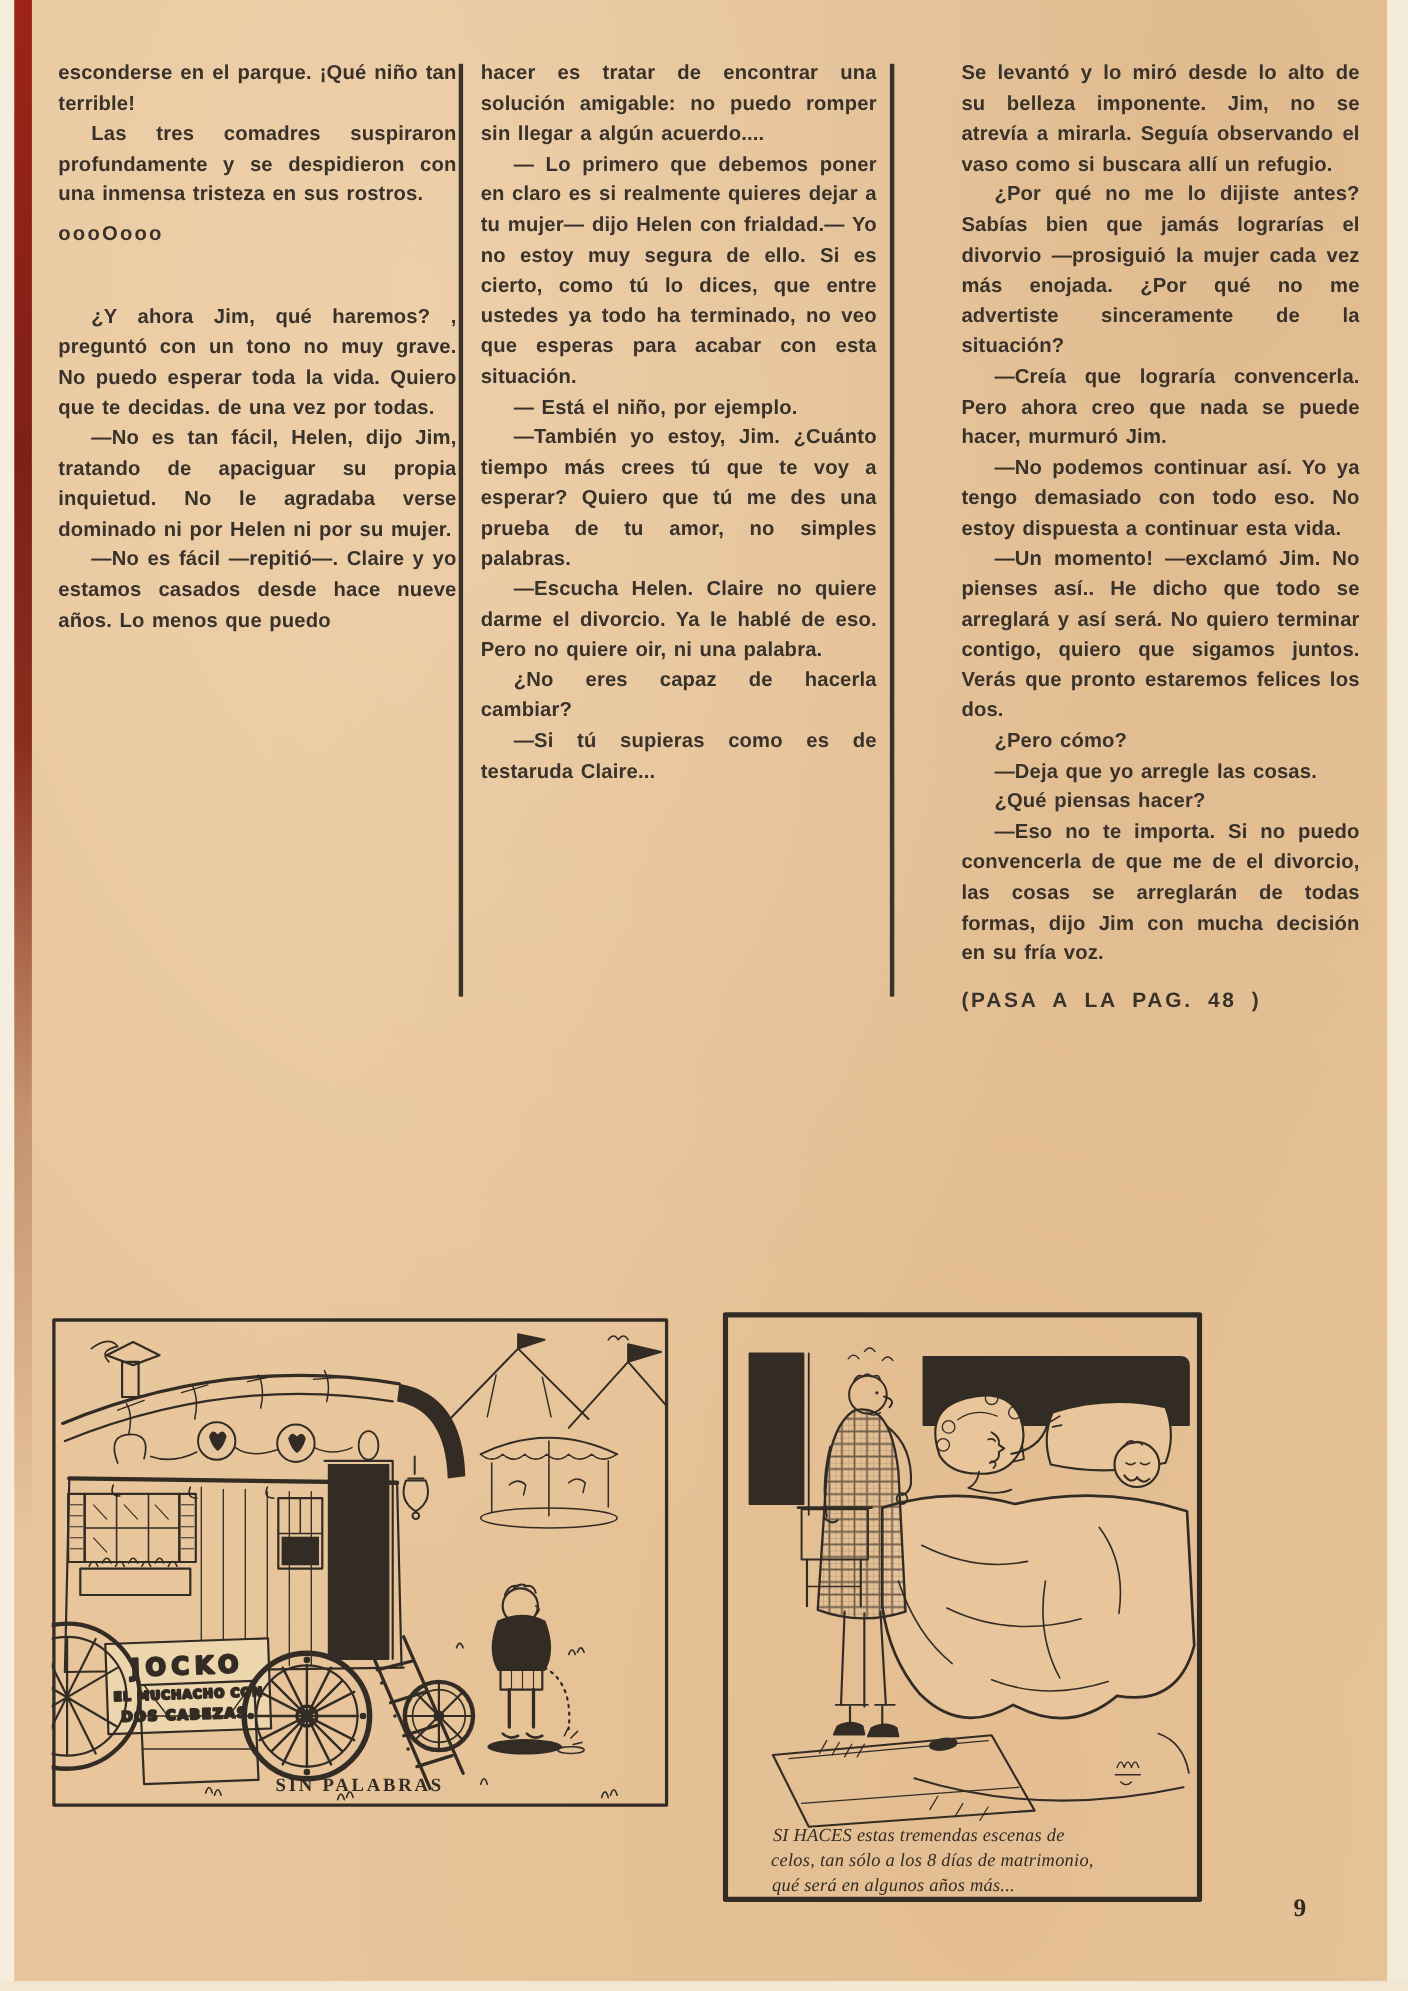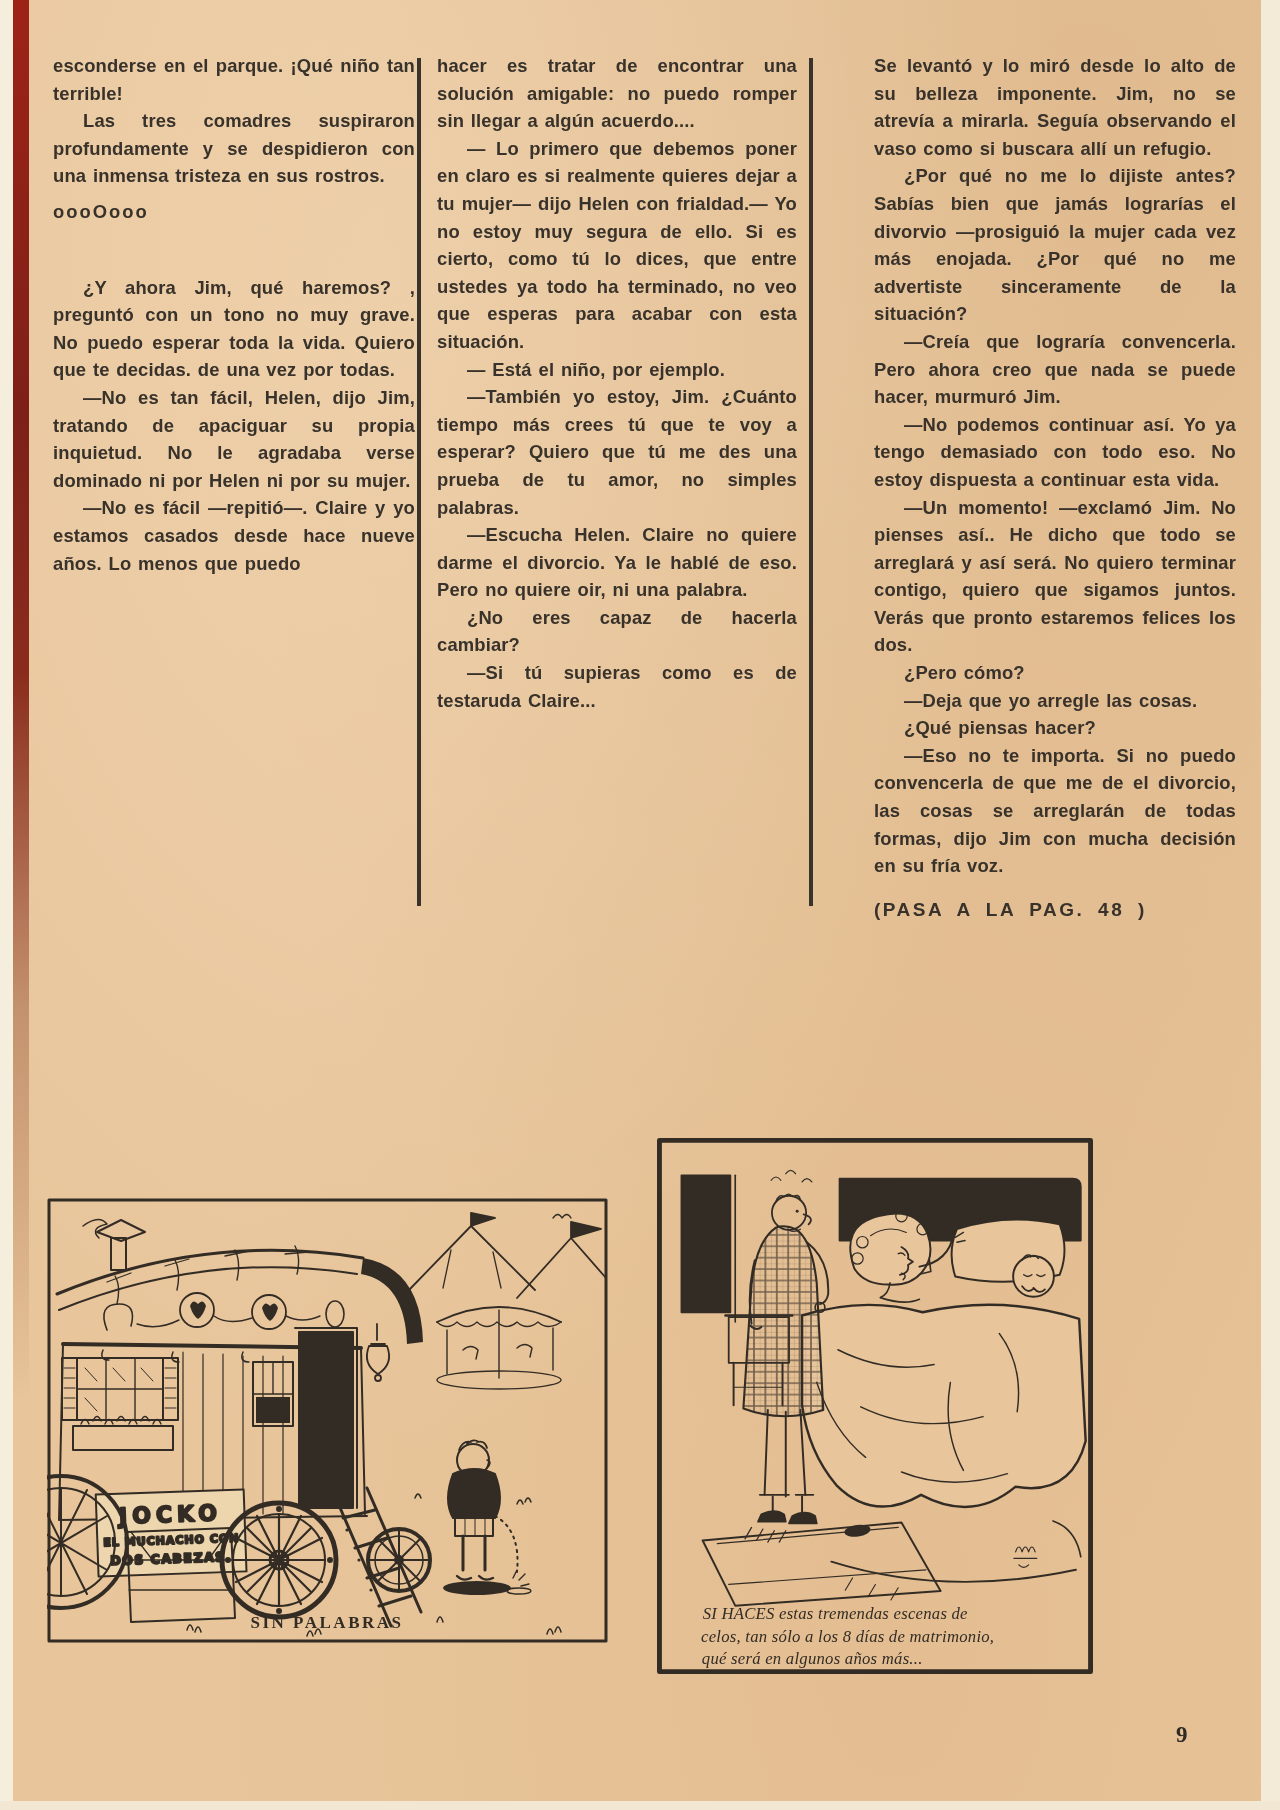--- a/index.html
+++ b/index.html
@@ -25,21 +25,21 @@
   .para{text-indent:30px;margin:0;}
   .para.noindent{text-indent:0;}
   .sep{text-indent:0;margin:8px 0 48px 0;letter-spacing:2px;}
   .continuation{text-indent:0;margin-top:16px;font-size:19px;letter-spacing:2.5px;
     word-spacing:6px;white-space:nowrap;text-align:left;}
 
   .rule{position:absolute;top:58px;width:4px;height:848px;background:#3a332b;}
   .rule1{left:417px;} .rule2{left:809px;}
 
   .panel-left{position:absolute;left:47px;top:1198px;width:561px;height:447px;}
-  .panel-right{position:absolute;left:657px;top:1077px;width:436px;height:658px;}
+  .panel-right{position:absolute;left:657px;top:1132px;width:436px;height:658px;}
   .panel-left svg,.panel-right svg{display:block;width:100%;height:100%;}
 
   .page-number{position:absolute;left:1176px;top:1722px;color:#2f2a23;
     font-family:"Liberation Serif",serif;font-weight:700;font-size:23px;}
 
   svg text{font-family:"Liberation Serif",serif;fill:#332c25;}
   .sign-title{font-family:"DejaVu Sans",sans-serif;font-weight:700;letter-spacing:5px;font-size:22px;}
   .sign-sub{font-family:"DejaVu Sans",sans-serif;font-weight:700;font-size:11px;letter-spacing:1px;}
   .sign-sub2{font-family:"DejaVu Sans",sans-serif;font-weight:700;font-size:12.5px;letter-spacing:1.5px;}
   .cap-left{font-size:17px;letter-spacing:2.5px;font-weight:600;}

